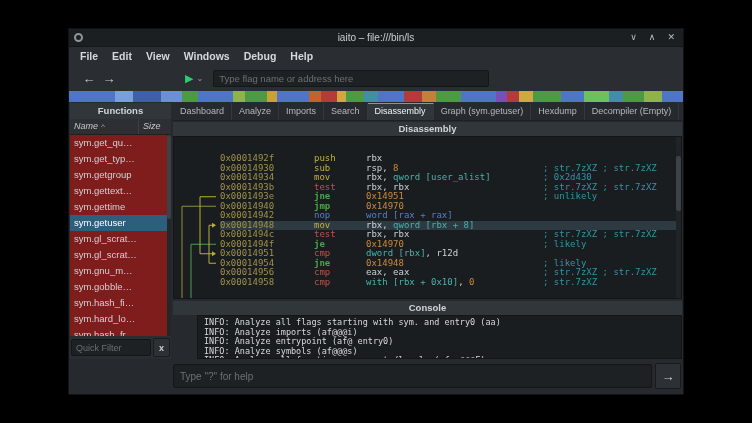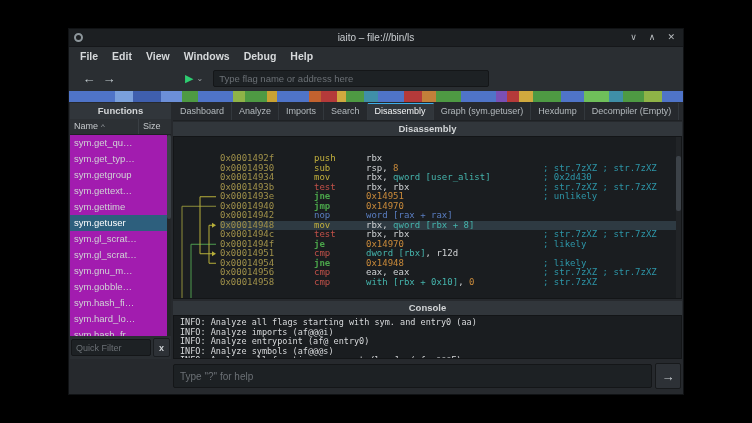--- a/index.html
+++ b/index.html
@@ -39,26 +39,26 @@
   
   .content{flex:1;display:flex;flex-direction:column;background:#26292d;padding:1px;min-height:0;}
   .main-row{flex:1;display:flex;min-height:0;}
 
   
   .fn-panel{width:101px;flex:0 0 auto;display:flex;flex-direction:column;background:#2a2e32;min-height:0;}
   .dock-title{height:14px;background:#31363b;color:#d2d5d7;font-size:9.5px;text-align:center;
               line-height:14px;flex:0 0 auto;font-weight:bold;}
   .fn-title{height:16px;line-height:16px;}
   .fn-cols{height:15px;display:flex;background:#2c3034;border-bottom:1px solid #1e2124;
-           font-size:9px;color:#c4c8cb;flex:0 0 auto;}
+           font-size:9px;color:#c4c8cb;flex:0 0 auto;font-style:italic;}
   .fn-col-name{width:64px;border-right:1px solid #3a3f44;padding-left:4px;line-height:15px;
                display:flex;align-items:center;gap:3px;}
   .sort-ind{color:#9aa0a4;font-size:8px;}
   .fn-col-size{flex:1;padding-left:4px;line-height:15px;}
-  .fn-list{flex:1;position:relative;overflow:hidden;background:#a21caf;}
+  .fn-list{flex:1;position:relative;overflow:hidden;background:#7f1d1d;}
   .fn-row{height:16px;line-height:16px;font-size:9.5px;color:#d0d3d5;padding-left:4px;
           white-space:nowrap;overflow:hidden;}
   .fn-row.selected{background:#2d5f7d;color:#ffffff;}
   .fn-scroll{position:absolute;right:0;top:0;bottom:0;width:4px;background:#24272a;}
   .fn-thumb{position:absolute;right:0;top:0;width:4px;height:42%;background:#3c4248;border-radius:2px;}
   .quickfilter{flex:0 0 auto;display:flex;align-items:center;padding:2px 1px;gap:2px;}
   .qf-input{flex:1;height:15px;background:#1d2124;border:1px solid #141618;border-radius:2px;
             color:#d0d3d5;font-size:9px;padding:0 4px;outline:none;min-width:0;
             font-family:"Liberation Sans",sans-serif;}
   .qf-input::placeholder{color:#6b7075;}
@@ -87,21 +87,21 @@
   .d-cmt{color:#2d96a8;flex:1;overflow:hidden;}
   .c-yellow{color:#c3b13d;} .c-green{color:#4aa54a;font-weight:bold;} .c-red{color:#c05048;}
   .c-blue{color:#5a7ec2;} .c-num{color:#c98a3a;} .c-mem{color:#45b5ad;} .c-reg{color:#cfd2d4;}
   .da-scroll{position:absolute;right:0;top:0;bottom:0;width:5px;background:#212427;}
   .da-thumb{position:absolute;right:0;top:12%;width:5px;height:34%;background:#3c4248;border-radius:2px;}
 
   .hgap{height:2px;flex:0 0 auto;}
   .console-dock{flex:1;display:flex;flex-direction:column;min-height:0;}
   .console-content{flex:1;background:#1a1d20;border:1px solid #131517;overflow:hidden;
                    padding:2px 6px;font-family:"DejaVu Sans Mono",monospace;font-size:8.5px;
-                   line-height:9.5px;color:#d8dadc;}
+                   line-height:9.5px;color:#d8dadc;margin-left:24px;}
   .console-line{white-space:pre;}
 
   
   .bottom-row{height:30px;flex:0 0 auto;display:flex;align-items:center;padding:2px 1px;}
   .bottom-spacer{width:102px;flex:0 0 auto;}
   .cmd-input{flex:1;height:22px;background:#1d2124;border:1px solid #141618;border-radius:2px;
              color:#d0d3d5;font-size:10px;padding:0 6px;outline:none;min-width:0;
              font-family:"Liberation Sans",sans-serif;}
   .cmd-input::placeholder{color:#6b7075;}
   .send-btn{width:24px;height:24px;margin-left:3px;background:#2d3136;border:1px solid #17191b;

